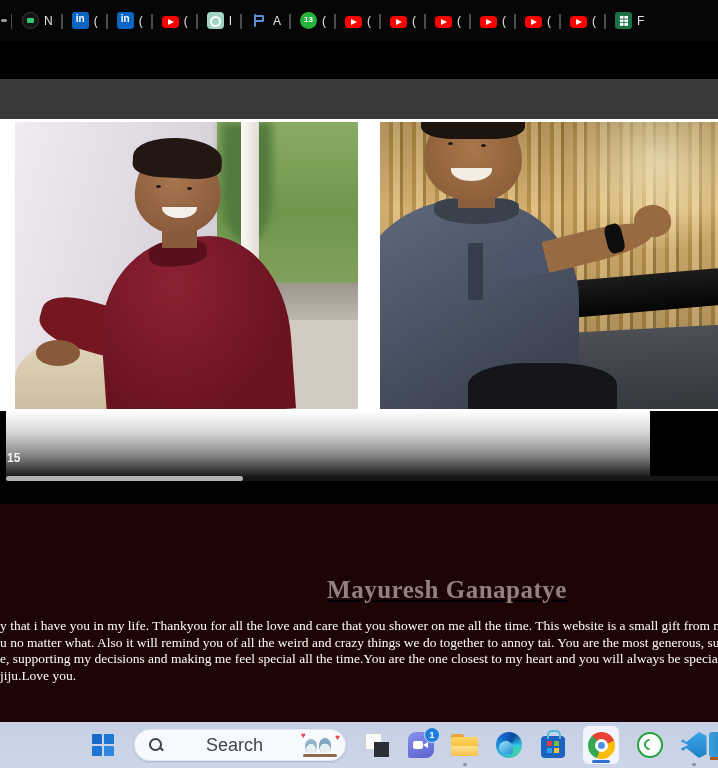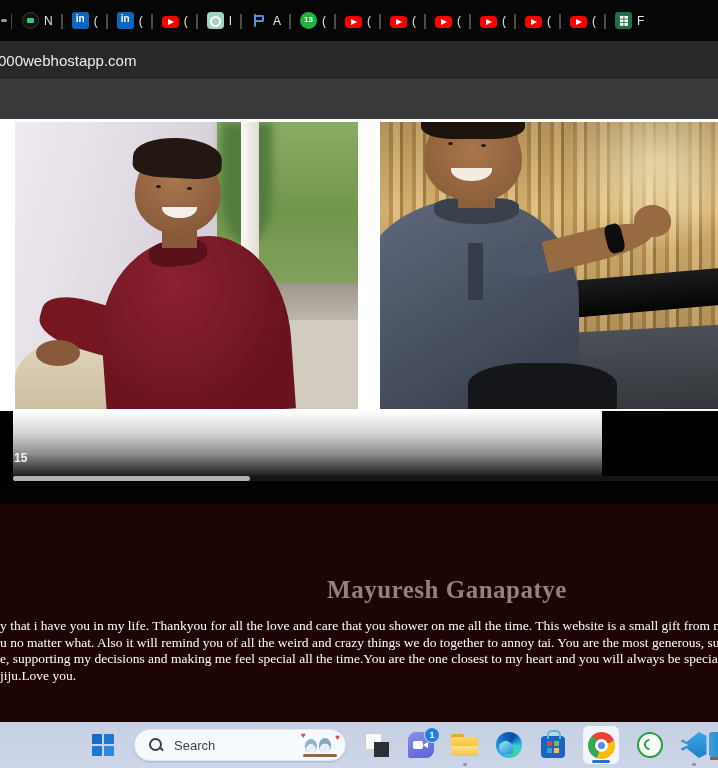--- a/index.html
+++ b/index.html
@@ -93,30 +93,30 @@
   .rp-eye{width:5px;height:3px;background:#241610;border-radius:50%;}
   .rp-eye.e1{left:20%;top:7%;} .rp-eye.e2{left:30%;top:7.5%;}
   .rp-smile{left:21%;top:16%;width:12%;height:4.5%;background:#f2ece0;border-radius:0 0 60% 60%/0 0 100% 100%;}
   .rp-arm{left:35%;top:39%;width:46%;height:11%;border-radius:0 40% 40% 40%;transform:rotate(-14deg);
     background:linear-gradient(90deg,#4c556a 0 30%,#9a6a40 30%);}
   .rp-watch{left:67%;top:35.5%;width:5%;height:10%;background:#0d0d0d;border-radius:30%;transform:rotate(-14deg);}
   .rp-fist{left:75%;top:29%;width:11%;height:11%;background:#9a6a40;border-radius:50% 50% 45% 45%;}
   .rp-lap{left:26%;bottom:-3%;width:44%;height:19%;background:#15161a;border-radius:40% 40% 0 0;}
 
   
-  .fadeband{position:absolute;left:13px;top:411px;width:589px;height:71px;
+  .fadeband{position:absolute;left:6px;top:411px;width:644px;height:71px;
     background:linear-gradient(180deg,#ffffff 0%,#d2d2d2 32%,#8e8e8e 60%,#2a2a2a 88%,#000 100%);}
   .slide-counter{position:absolute;left:1px;top:40px;color:#f2f2f2;font-size:12px;font-weight:bold;}
   .hscroll-track{position:absolute;left:0;top:65px;width:718px;height:5px;background:#151515;}
   .hscroll-thumb{position:absolute;left:0;top:0;width:237px;height:5px;background:#b2b2b2;border-radius:3px;}
 
   .blackband{position:absolute;left:0;top:482px;width:718px;height:22px;background:#020202;}
 
   
-  .maroon{position:absolute;left:0;top:504px;width:718px;height:218px;background:#1d0506;overflow:hidden;}
+  .maroon{position:absolute;left:0;top:504px;width:718px;height:218px;background:#1d0506;overflow:hidden;text-decoration:underline;}
   .page-title{margin:0;padding:72px 0 0 176px;text-align:center;
     font-family:"Liberation Serif",serif;font-weight:bold;font-size:25px;color:#93817e;letter-spacing:.5px;}
   .para{position:absolute;left:0;top:114px;width:760px;color:#fdfdfd;
     font-family:"Liberation Serif",serif;font-size:13.5px;line-height:16.5px;}
   .para span{display:block;white-space:nowrap;overflow:hidden;}
 
   
   .taskbar{position:absolute;left:0;top:722px;width:718px;height:46px;
     background:linear-gradient(180deg,#c6d0e4,#cdd6e8);display:flex;align-items:center;
     padding-left:90px;box-sizing:border-box;gap:17px;}
@@ -127,21 +127,21 @@
   .ic-start b{background:#1b77d4;border-radius:1px;}
   .ic-start b:nth-child(1){background:#1569c8;} .ic-start b:nth-child(4){background:#2b87e0;}
 
   .search-pill{position:relative;width:212px;height:32px;background:rgba(250,252,255,.92);
     border:1px solid #e3e8f2;border-radius:17px;display:flex;align-items:center;gap:10px;
     padding:0 8px 0 14px;box-sizing:border-box;flex:0 0 auto;box-shadow:0 1px 2px rgba(60,80,120,.25);}
   .mag{position:relative;width:15px;height:15px;flex:0 0 auto;}
   .mag::before{content:"";position:absolute;left:0;top:0;width:9px;height:9px;border:2px solid #3a3f4a;border-radius:50%;}
   .mag::after{content:"";position:absolute;left:10px;top:10px;width:5px;height:2px;background:#3a3f4a;
     border-radius:1px;transform:rotate(45deg);}
-  .search-label{color:#3f4450;font-size:13px;flex:1;}
+  .search-label{color:#3f4450;font-size:18px;flex:1;margin-left:32px;}
   .birds{position:relative;width:34px;height:26px;flex:0 0 auto;}
   .birds::before{content:"";position:absolute;left:2px;top:7px;width:12px;height:14px;
     background:radial-gradient(circle at 50% 70%,#e9eef0 40%,#8fb4c9 42%);border-radius:50% 50% 45% 45%;}
   .birds::after{content:"";position:absolute;left:16px;top:6px;width:12px;height:15px;
     background:radial-gradient(circle at 50% 70%,#e9eef0 40%,#7ea9c0 42%);border-radius:50% 50% 45% 45%;}
   .birds .heart{position:absolute;color:#e04848;font-size:8px;line-height:8px;}
   .birds .h1{left:-2px;top:0;} .birds .h2{right:-3px;top:2px;}
   .birds .branch{position:absolute;left:0;bottom:1px;width:34px;height:3px;background:#8a6b4a;border-radius:2px;}
 
   .ic-stack{width:24px;height:24px;position:relative;}
@@ -257,23 +257,20 @@
     <div class="tab">
       <span class="tico ico-yt"></span>
       <span class="tlabel">(</span>
     </div>
     <div class="tab">
       <span class="tico ico-sheet"></span>
       <span class="tlabel">F</span>
     </div>
   </div>
 
-  <div class="urlbar">
-    <span class="url">000webhostapp.com</span>
-  </div>
 
   <div class="toolband"></div>
 
   <div class="photoband">
     <div class="photo photo-left" title="man smiling in maroon shirt, lawn behind">
       <div class="scene">
         <div class="lp-wall"></div>
           <div class="lp-grass"></div>
           <div class="lp-tree"></div>
         <div class="lp-pole"></div>

